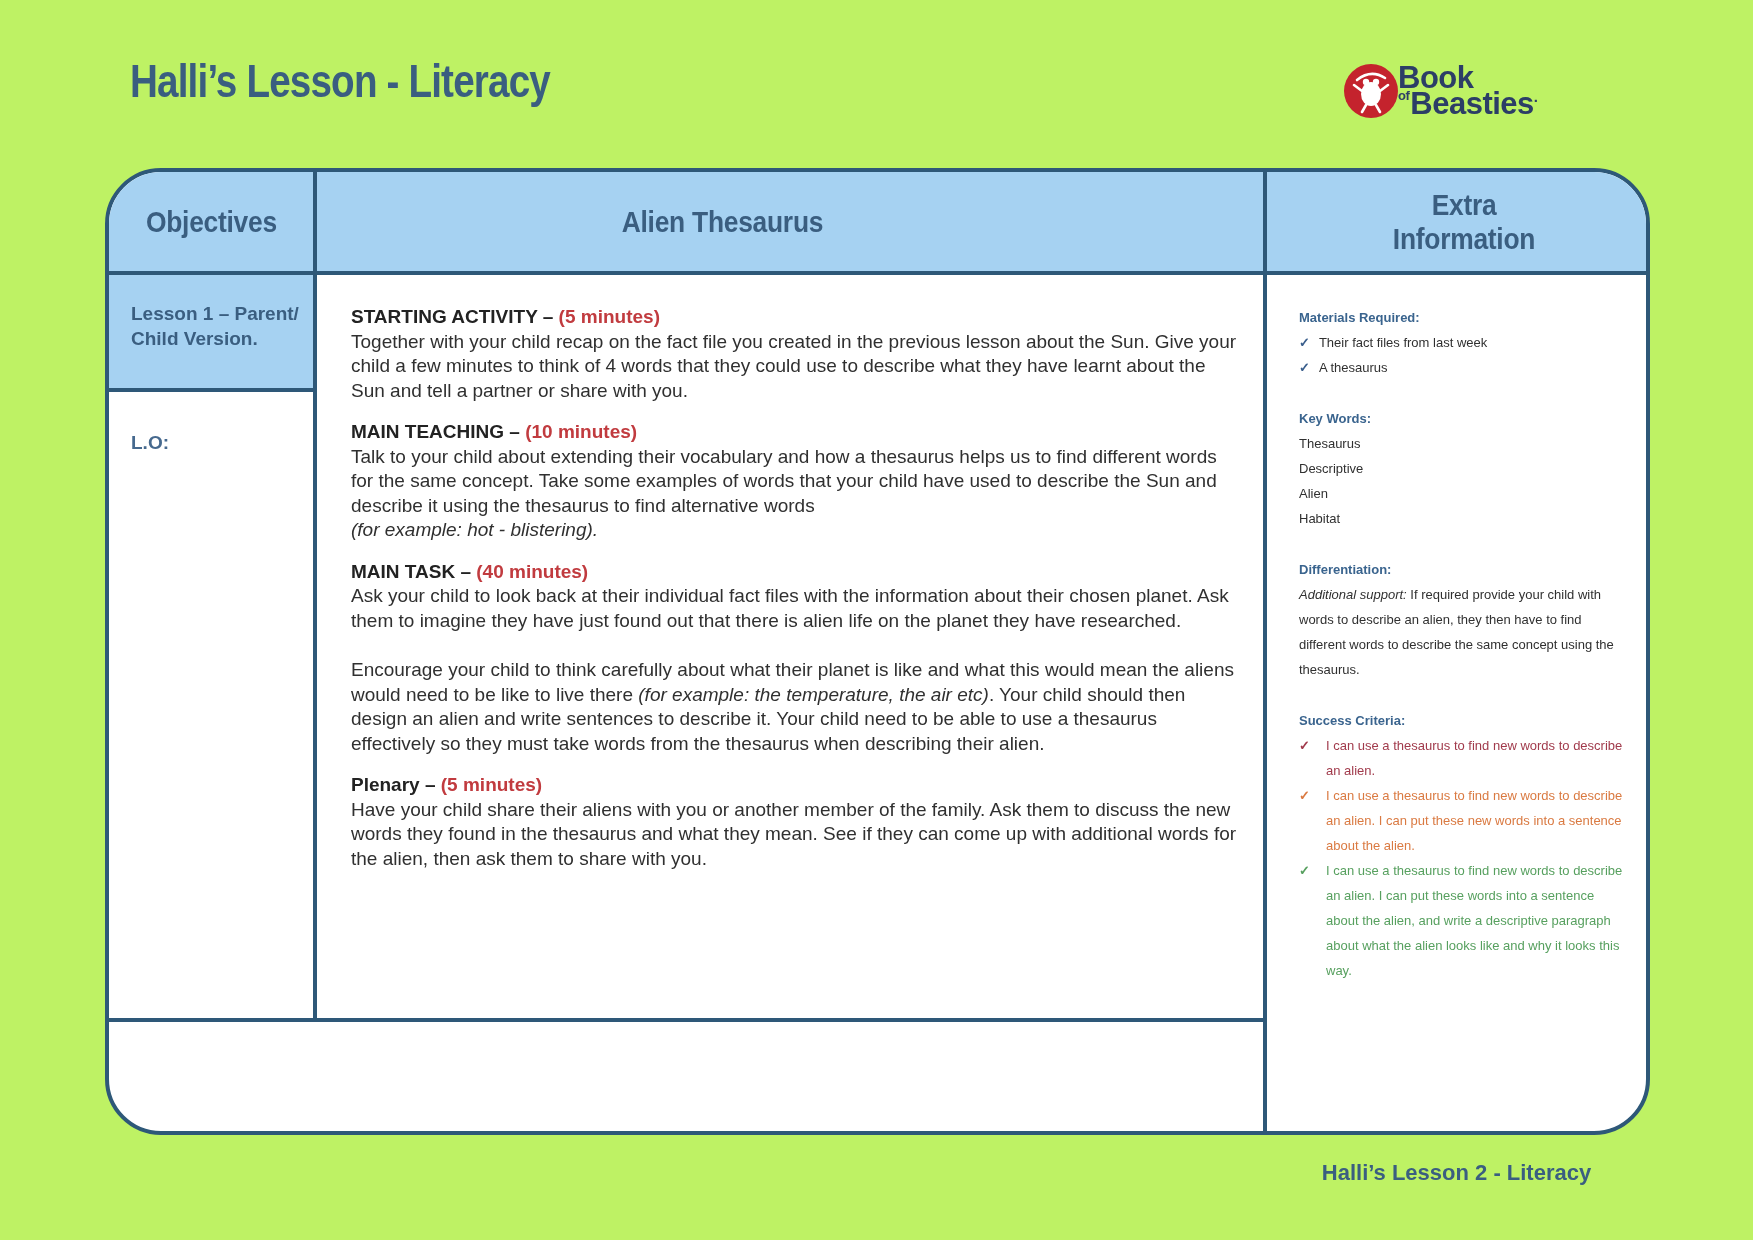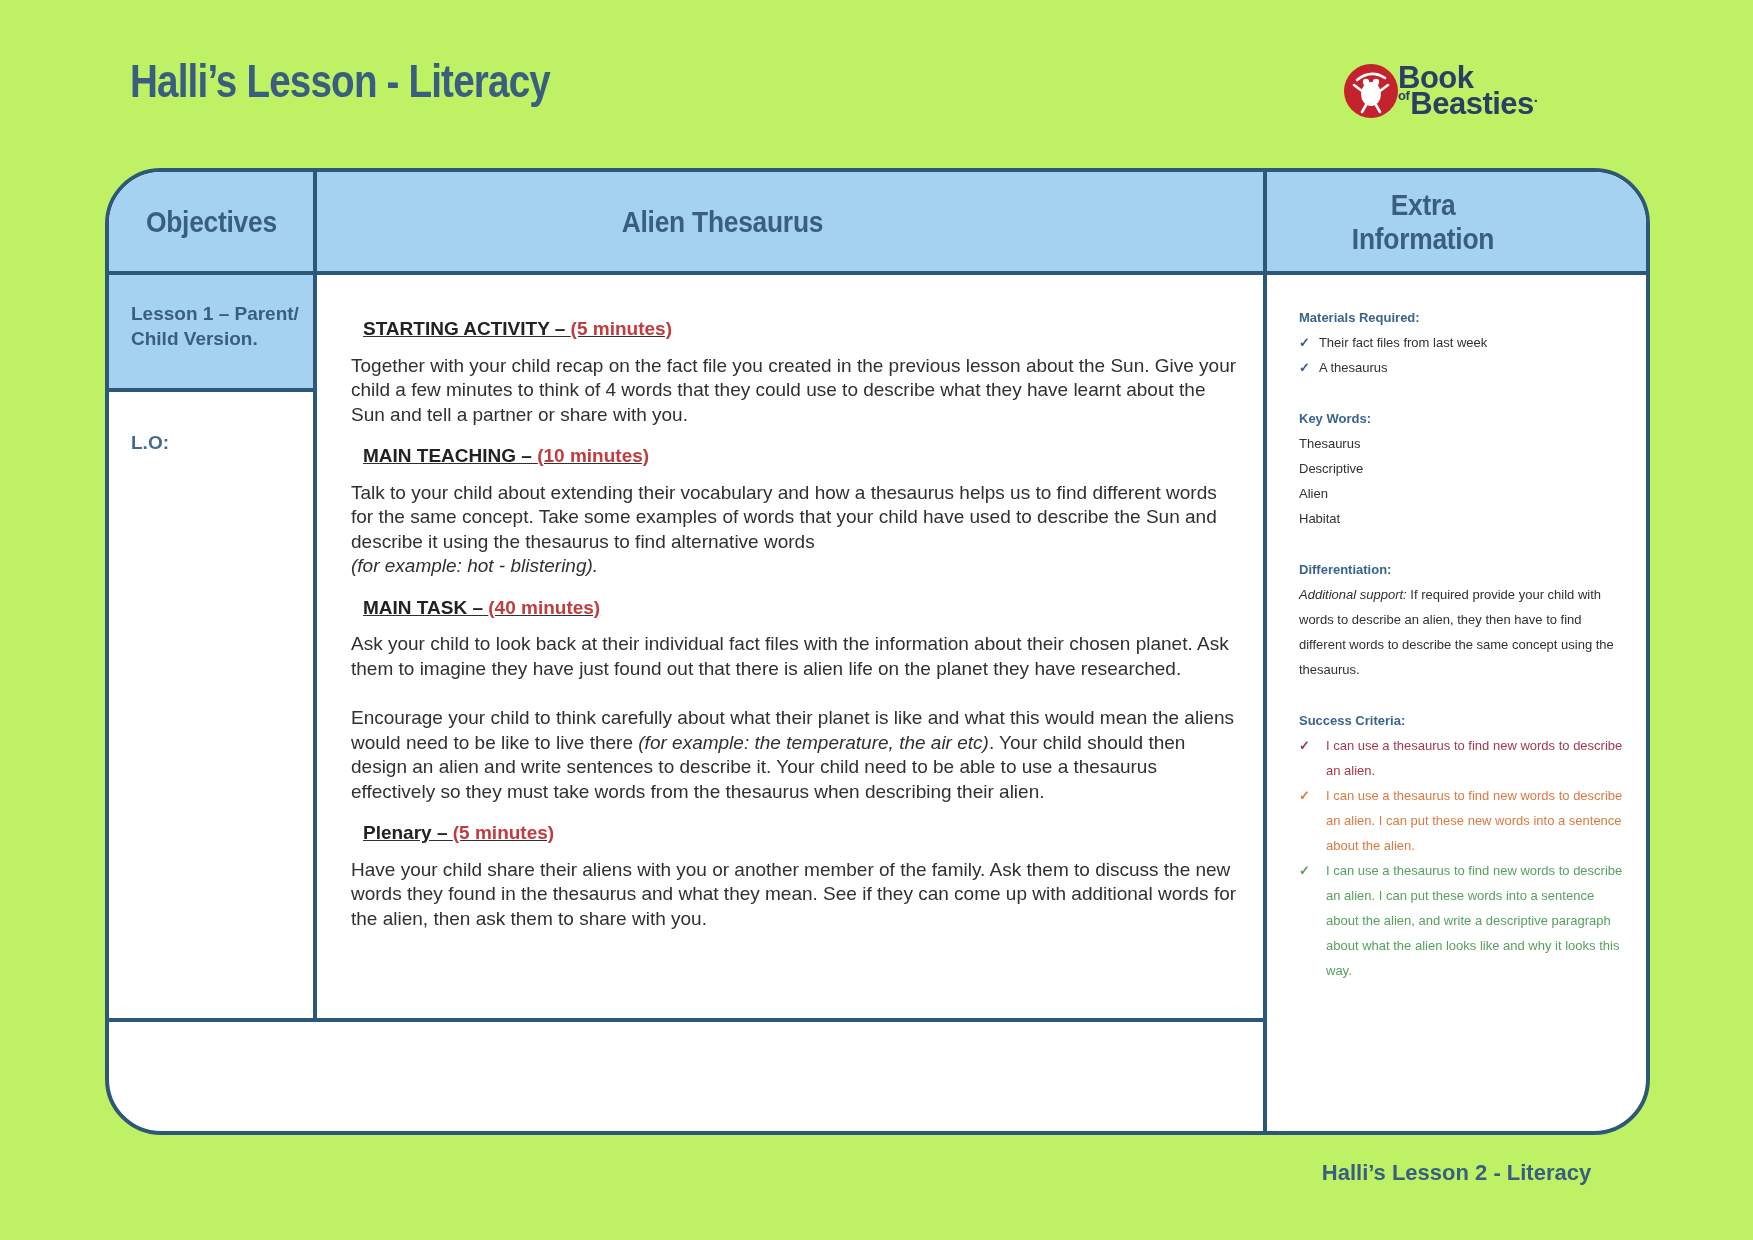--- a/index.html
+++ b/index.html
@@ -37,38 +37,38 @@
   .v2{left:1154px;top:0;width:4px;height:959px;}
   .h-bottom{left:0;top:846px;width:1158px;height:4px;}
 
   
   .hdr{position:absolute;top:0;height:99px;display:flex;align-items:center;justify-content:center;
        color:var(--heading-navy);font-weight:800;}
   .hdr span{display:block;font-size:30px;line-height:1.12;text-align:center;letter-spacing:-.3px;
             transform:scaleX(.88);}
   .hdr-obj{left:0;width:204px;}
   .hdr-main{left:208px;width:810px;}
-  .hdr-extra{left:1158px;width:312px;}
+  .hdr-extra{left:1158px;width:312px;justify-content:flex-end;}
   .hdr-extra span{max-width:230px;}
 
   
   .lesson-cell{position:absolute;left:0;top:103px;width:204px;height:139px;box-sizing:border-box;
                padding:26px 12px 0 22px;}
   .lesson-cell p{margin:0;font-size:19px;font-weight:bold;line-height:25px;color:var(--heading-navy);}
   .lo-cell{position:absolute;left:0;top:220px;width:204px;box-sizing:border-box;
            padding:38px 8px 0 22px;color:var(--side-blue);font-size:19px;line-height:25px;}
   .lo-cell p{margin:0 0 25px;}
   .lo-label{font-weight:bold;}
   .lo-goal{white-space:pre-line;}
 
   
   .main-cell{position:absolute;left:208px;top:103px;width:946px;box-sizing:border-box;
              padding:30px 26px 0 34px;color:var(--body-text);font-size:19px;line-height:24.5px;}
   .section{margin:0 0 17px;}
-  .sec-heading{margin:12px;text-decoration:underline;}
+  .sec-heading{margin:0;}
   .sec-title{font-weight:bold;color:#222;}
   .sec-time{font-weight:bold;color:var(--accent-red);}
   .sec-body{margin:0;}
   .sec-body + .sec-body{margin-top:25px;}
   .sec-body em{font-style:italic;}
 
   
   .extra-cell{position:absolute;left:1158px;top:103px;width:379px;box-sizing:border-box;
               padding:30px 20px 0 32px;font-size:13px;line-height:25px;color:var(--body-text);}
   .x-sec{margin:0 0 26px;}

